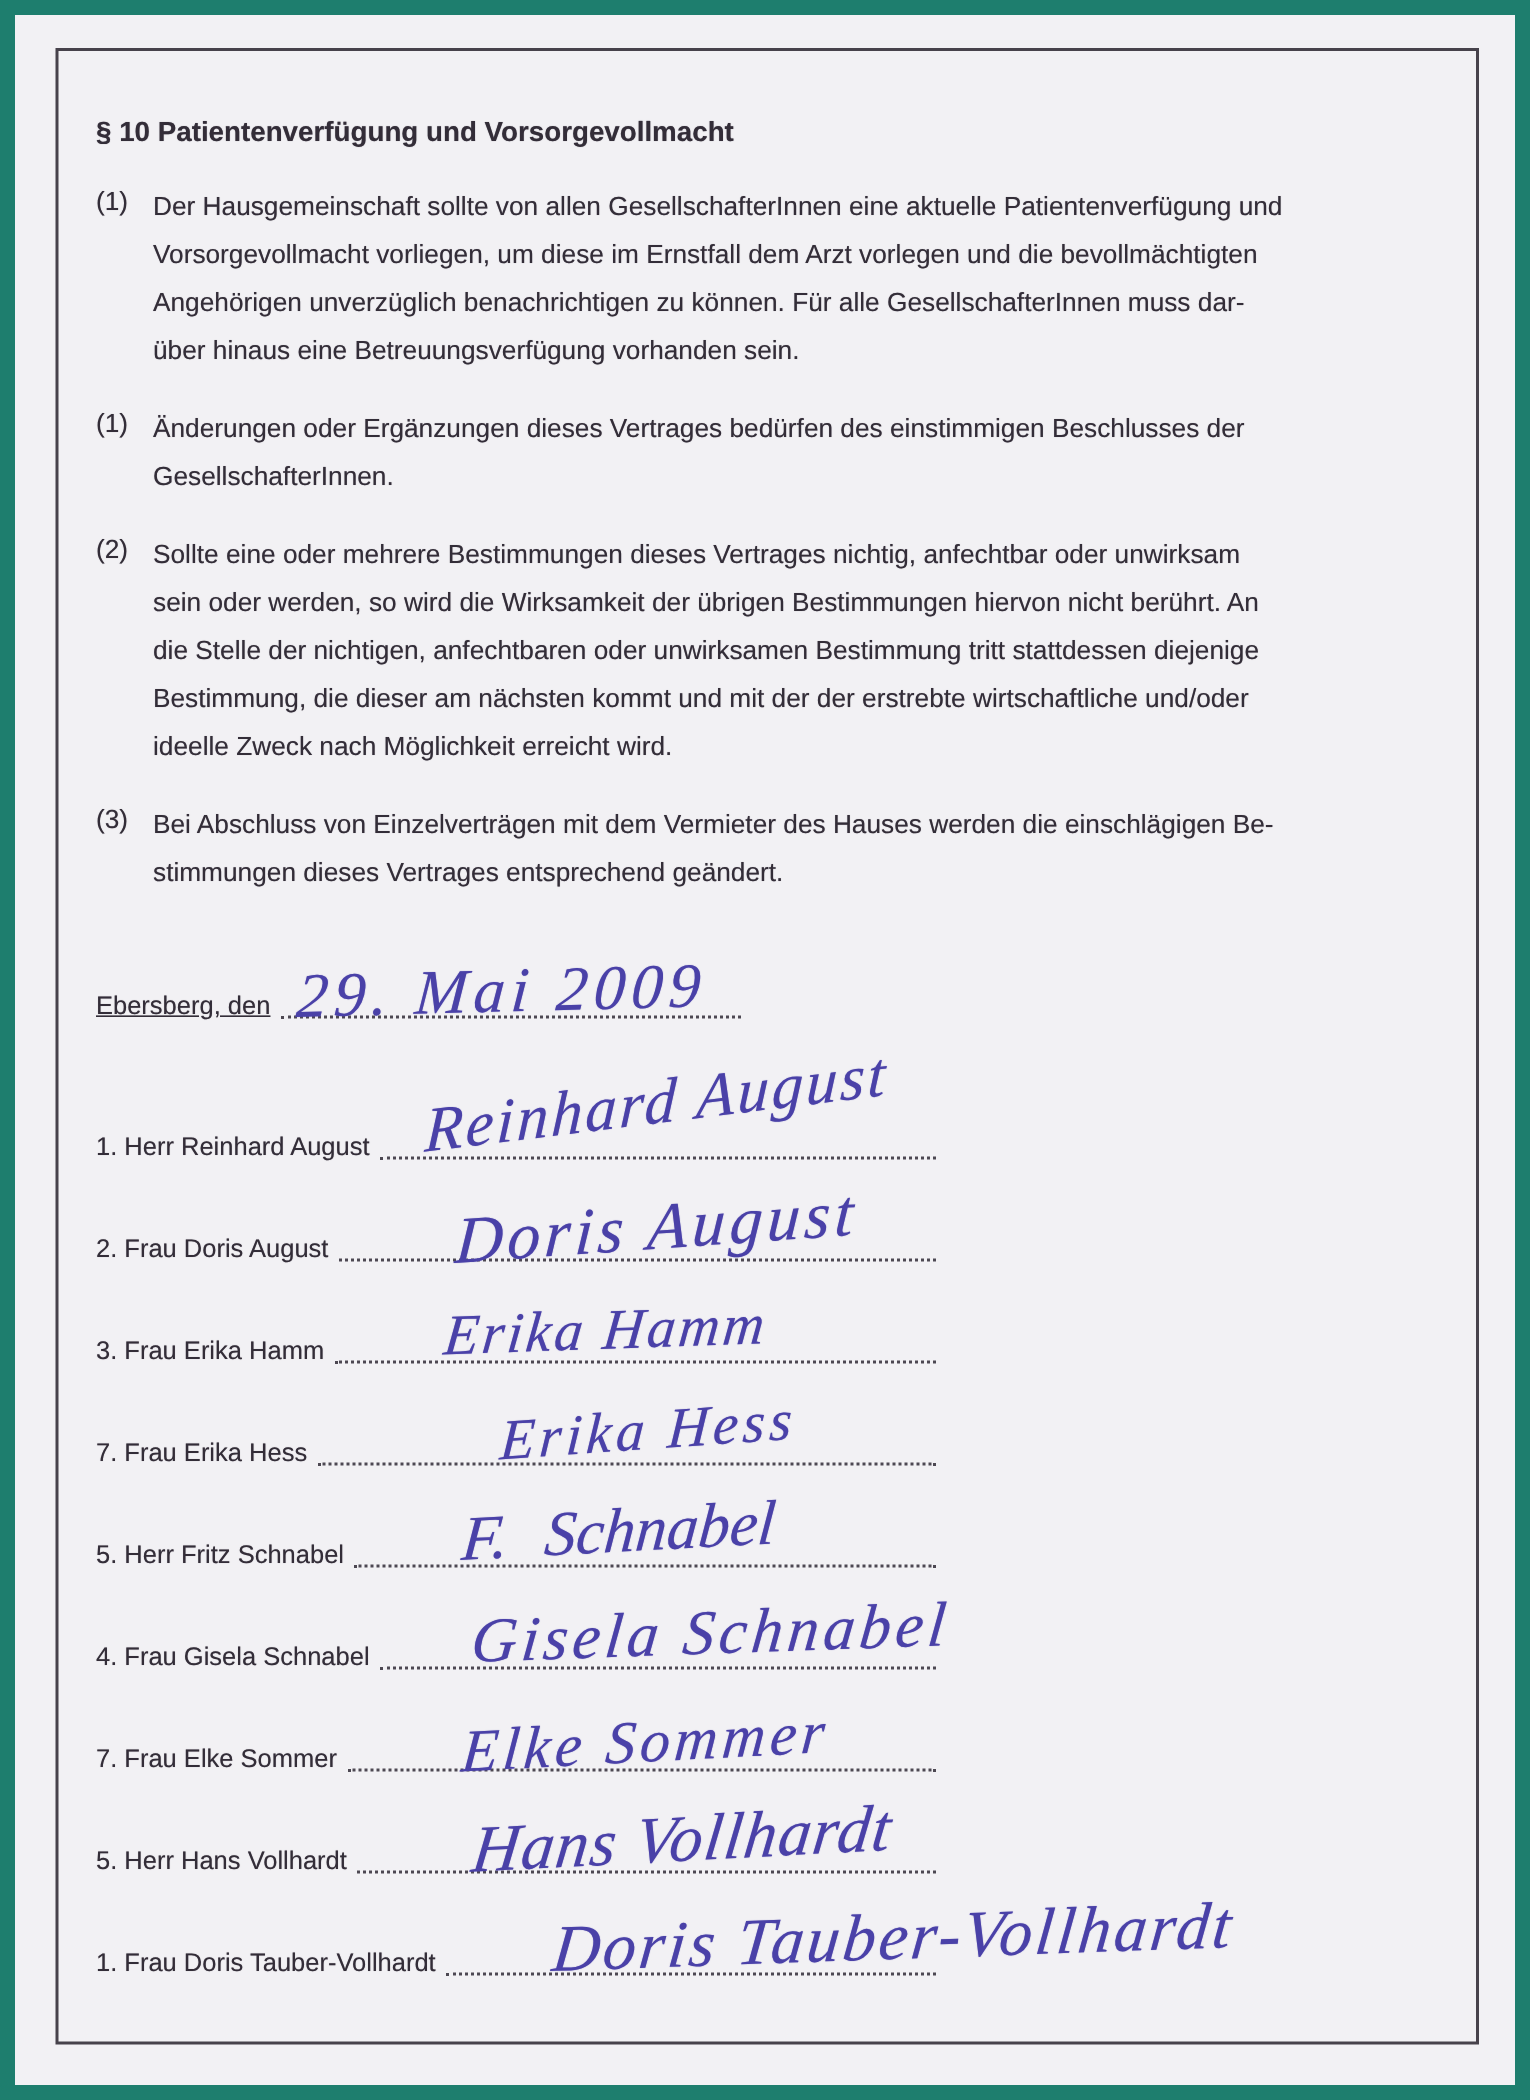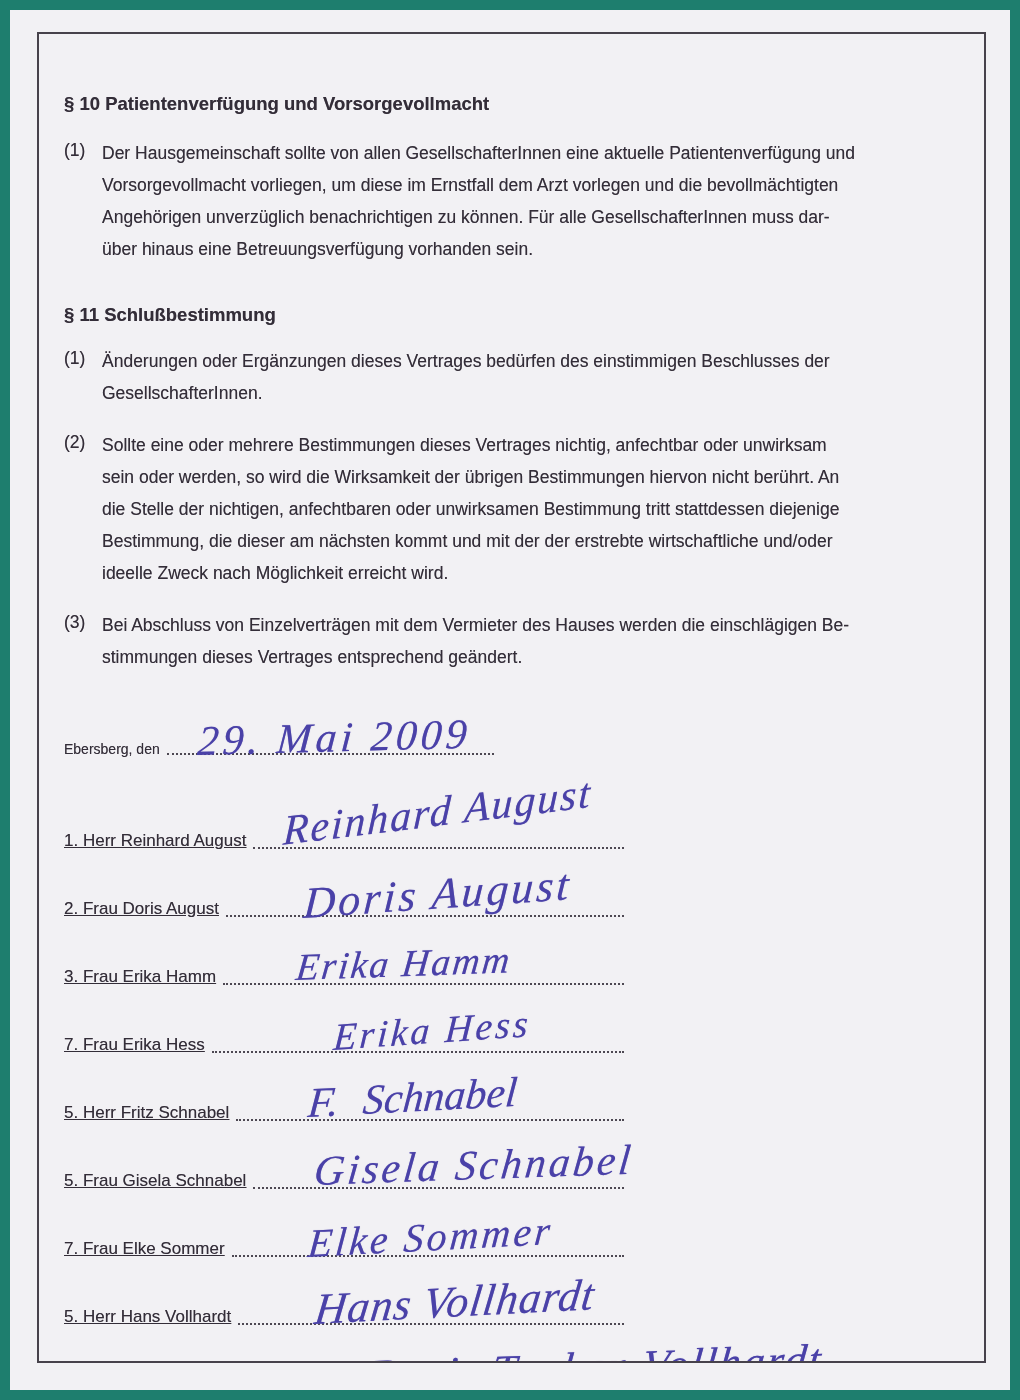--- a/index.html
+++ b/index.html
@@ -44,40 +44,41 @@
     line-height: 26px;
     text-shadow: 0 0 0.5px rgba(51,45,56,0.5);
   }
   .clause .txt {
     flex: 1;
     font-size: 17.5px;
     line-height: 32px;
     white-space: pre-line;
     text-shadow: 0 0 0.5px rgba(51,45,56,0.5);
   }
-  #sec10-heading { margin-top: 16px; }
+  #sec10-heading { margin-top: 0; }
   #sec10-clause1 { margin-top: 24px; }
   #sec11-heading { margin-top: 40px; }
   #sec11 .clause { margin-top: 20px; }
   #sec11 { margin-bottom: 0; }
 
   
   .date-row {
     position: relative;
     margin-top: 50px;
     width: 430px;
     height: 36px;
     display: flex;
     align-items: flex-end;
   }
   .date-row .label {
-    font-size: 14px;
+    font-size: 17px;
     white-space: nowrap;
     padding-bottom: 2px;
     text-shadow: 0 0 0.5px rgba(51,45,56,0.5);
+    text-decoration: underline;
   }
   .dots {
     flex: 1;
     margin-left: 7px;
     border-bottom: 2.5px dotted #4d4852;
     height: 1px;
     align-self: flex-end;
     margin-bottom: 4px;
   }
   .handwriting {
@@ -99,21 +100,20 @@
 
   
   #signatures { margin-top: 64px; }
   .sig-row {
     position: relative;
     width: 560px;
     height: 30px;
     display: flex;
     align-items: flex-end;
     margin-top: 38px;
-    text-decoration: underline;
   }
   .sig-row:first-child { margin-top: 0; }
   .sig-row .label {
     font-size: 17px;
     white-space: nowrap;
     padding-bottom: 2px;
     text-shadow: 0 0 0.5px rgba(51,45,56,0.5);
   }
   .sig { bottom: -4px; }
   .sig-row:nth-child(1) .sig { left: 218px; font-size: 42px; transform: rotate(-7deg) skewX(-10deg); letter-spacing: 2px; bottom: -2px; }
@@ -135,21 +135,20 @@
     <h2 class="sec-heading" id="sec10-heading">§ 10 Patientenverfügung und Vorsorgevollmacht</h2>
 
     <div class="clause" id="sec10-clause1">
       <span class="num">(1)</span>
       <span class="txt">Der Hausgemeinschaft sollte von allen GesellschafterInnen eine aktuelle Patientenverfügung und
 Vorsorgevollmacht vorliegen, um diese im Ernstfall dem Arzt vorlegen und die bevollmächtigten
 Angehörigen unverzüglich benachrichtigen zu können. Für alle GesellschafterInnen muss dar-
 über hinaus eine Betreuungsverfügung vorhanden sein.</span>
     </div>
 
-    <h2 class="sec-heading" id="sec11-heading">§ 11 Schlußbestimmung</h2>
 
     <div id="sec11">
       <div class="clause">
         <span class="num">(1)</span>
         <span class="txt">Änderungen oder Ergänzungen dieses Vertrages bedürfen des einstimmigen Beschlusses der
 GesellschafterInnen.</span>
       </div>
       <div class="clause">
         <span class="num">(2)</span>
         <span class="txt">Sollte eine oder mehrere Bestimmungen dieses Vertrages nichtig, anfechtbar oder unwirksam
@@ -191,21 +190,21 @@
         <span class="label">7. Frau Erika Hess</span>
         <span class="dots"></span>
         <span class="handwriting sig">Erika Hess</span>
       </div>
       <div class="sig-row">
         <span class="label">5. Herr Fritz Schnabel</span>
         <span class="dots"></span>
         <span class="handwriting sig">F. Schnabel</span>
       </div>
       <div class="sig-row">
-        <span class="label">5. Frau Gisela Schnabel</span>
+        <span class="label">4. Frau Gisela Schnabel</span>
         <span class="dots"></span>
         <span class="handwriting sig">Gisela Schnabel</span>
       </div>
       <div class="sig-row">
         <span class="label">7. Frau Elke Sommer</span>
         <span class="dots"></span>
         <span class="handwriting sig">Elke Sommer</span>
       </div>
       <div class="sig-row">
         <span class="label">5. Herr Hans Vollhardt</span>

